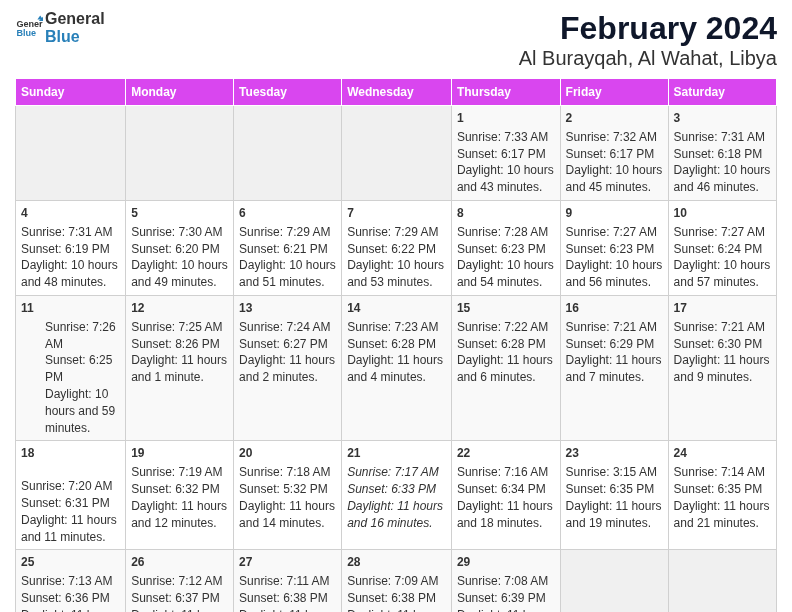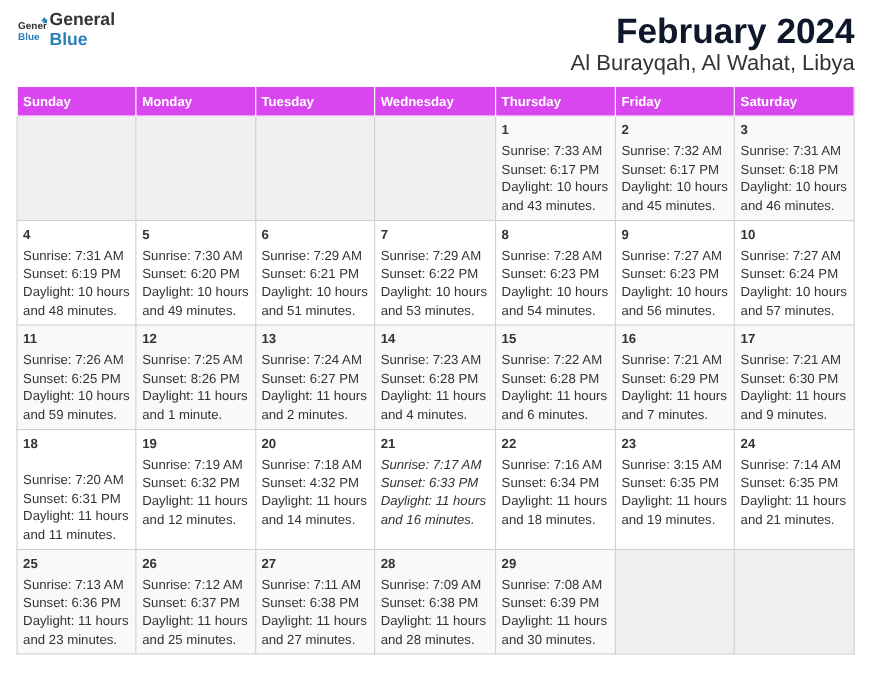--- a/index.html
+++ b/index.html
@@ -180,21 +180,21 @@
         <td>
           <span class="day-num">10</span>
           <div class="day-info" style="white-space: pre-line;">Sunrise: 7:27 AM
 Sunset: 6:24 PM
 Daylight: 10 hours and 57 minutes.</div>
         </td>
       </tr>
       <tr>
         <td>
           <span class="day-num">11</span>
-          <div class="day-info" style="white-space: pre-line;">Sunrise: 7:26 AM
+          <div class="day-info" style="white-space: pre-line; margin-left: 24px;">Sunrise: 7:26 AM
 Sunset: 6:25 PM
 Daylight: 10 hours and 59 minutes.</div>
         </td>
         <td>
           <span class="day-num">12</span>
           <div class="day-info" style="white-space: pre-line;">Sunrise: 7:25 AM
 Sunset: 8:26 PM
 Daylight: 11 hours and 1 minute.</div>
         </td>
         <td>
@@ -237,21 +237,21 @@
         </td>
         <td>
           <span class="day-num">19</span>
           <div class="day-info" style="white-space: pre-line;">Sunrise: 7:19 AM
 Sunset: 6:32 PM
 Daylight: 11 hours and 12 minutes.</div>
         </td>
         <td>
           <span class="day-num">20</span>
           <div class="day-info" style="white-space: pre-line;">Sunrise: 7:18 AM
-Sunset: 4:32 PM
+Sunset: 5:32 PM
 Daylight: 11 hours and 14 minutes.</div>
         </td>
         <td>
           <span class="day-num">21</span>
           <div class="day-info" style="white-space: pre-line; font-style: italic;">Sunrise: 7:17 AM
 Sunset: 6:33 PM
 Daylight: 11 hours and 16 minutes.</div>
         </td>
         <td>
           <span class="day-num">22</span>

